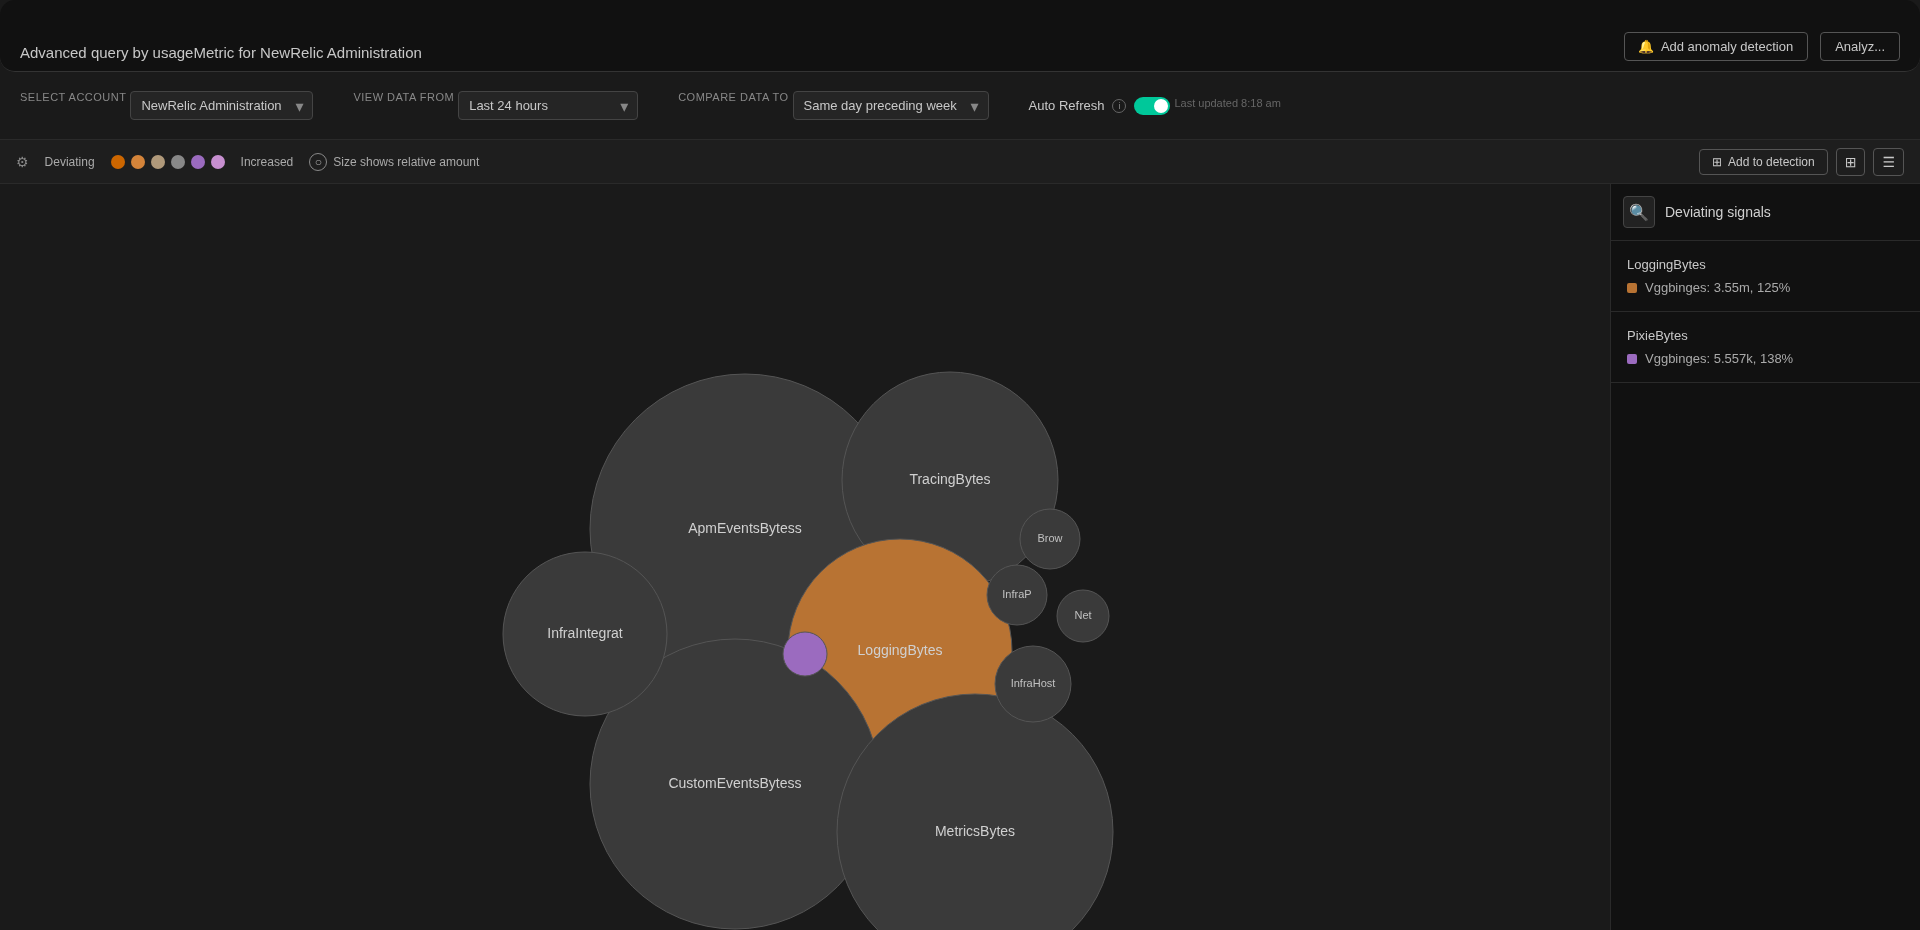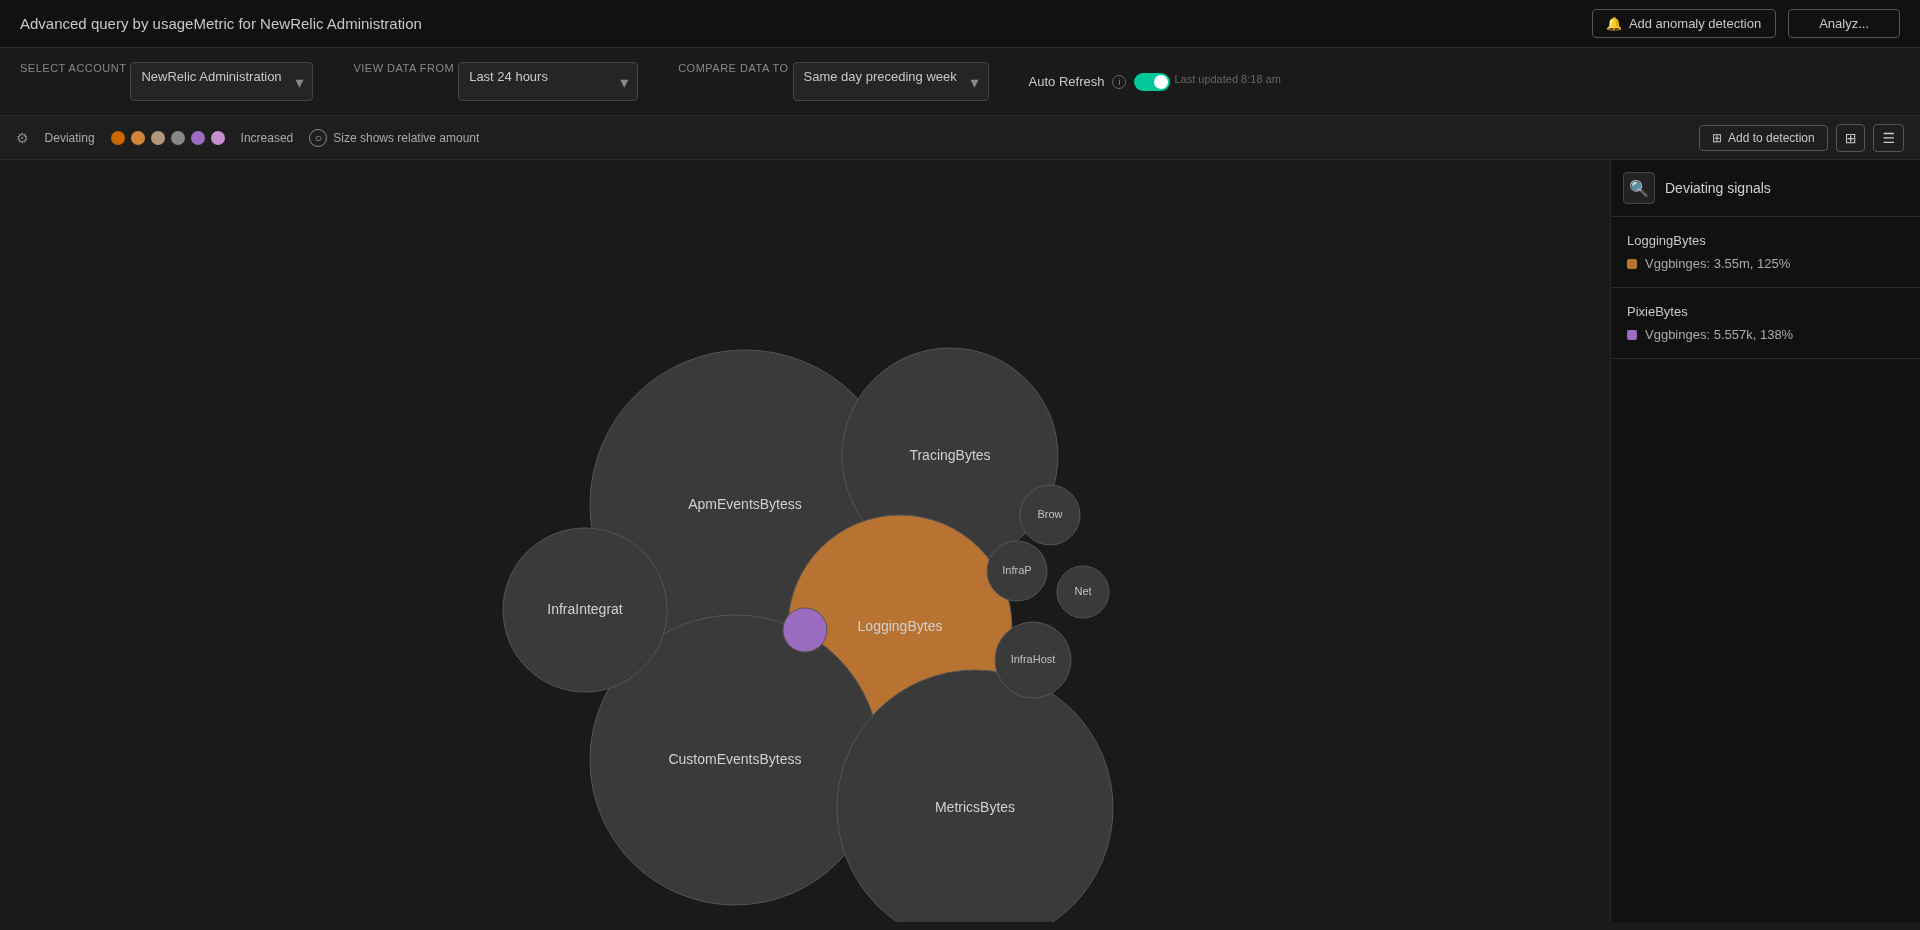--- a/index.html
+++ b/index.html
@@ -11,24 +11,25 @@
       height: 930px;
       overflow: hidden;
       position: relative;
     }
 
     
     .header {
       background: #111;
       padding: 10px 20px;
       display: flex;
-      align-items: center;
+      align-items: flex-end;
       justify-content: space-between;
-      height: 48px;
+      height: 72px;
       border-bottom: 1px solid #333;
+      border-radius: 15px;
     }
     .header-title {
       font-size: 15px;
       color: #c8c8c8;
       font-weight: 400;
     }
     .header-right {
       display: flex;
       align-items: center;
       gap: 12px;
@@ -64,21 +65,21 @@
     .control-label {
       font-size: 11px;
       color: #888;
       text-transform: uppercase;
       letter-spacing: 0.5px;
     }
     .control-select {
       background: #252525;
       border: 1px solid #444;
       color: #c8c8c8;
-      padding: 6px 30px 16px 10px;
+      padding: 6px 30px 6px 10px;
       border-radius: 4px;
       font-size: 13px;
       cursor: pointer;
       appearance: none;
       min-width: 180px;
       position: relative;
     }
     .select-wrapper {
       position: relative;
       display: inline-block;
@@ -134,21 +135,21 @@
       align-items: center;
       justify-content: center;
       font-size: 9px;
       color: #888;
       cursor: pointer;
     }
     .analyze-btn {
       background: transparent;
       border: 1px solid #555;
       color: #c8c8c8;
-      padding: 6px 30px;
+      padding: 6px 14px;
       border-radius: 4px;
       cursor: pointer;
       font-size: 13px;
       margin-left: auto;
     }
 
     
     .legend-bar {
       background: #1e1e1e;
       padding: 8px 16px;

